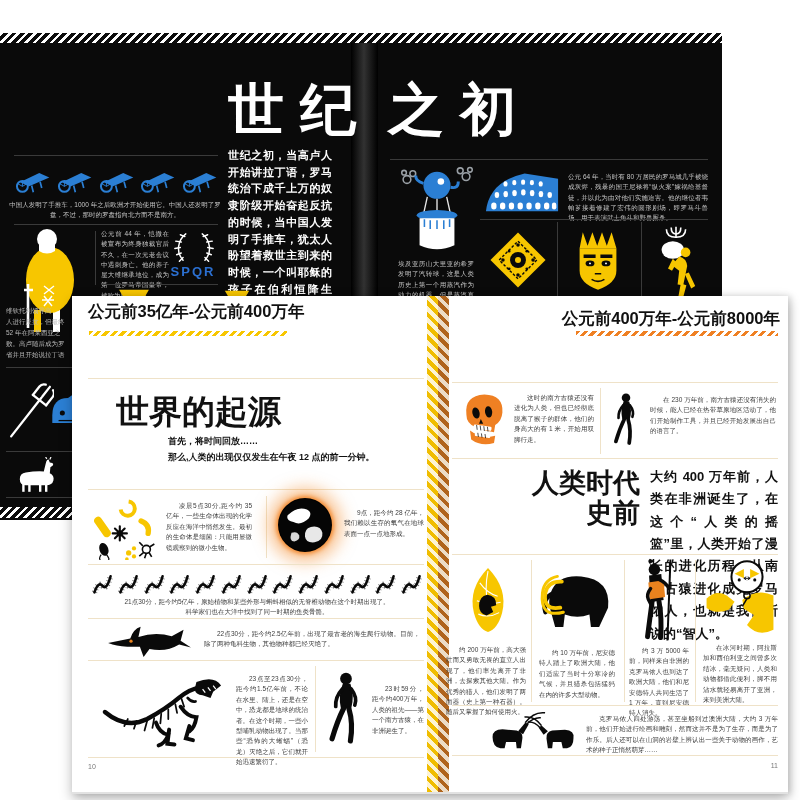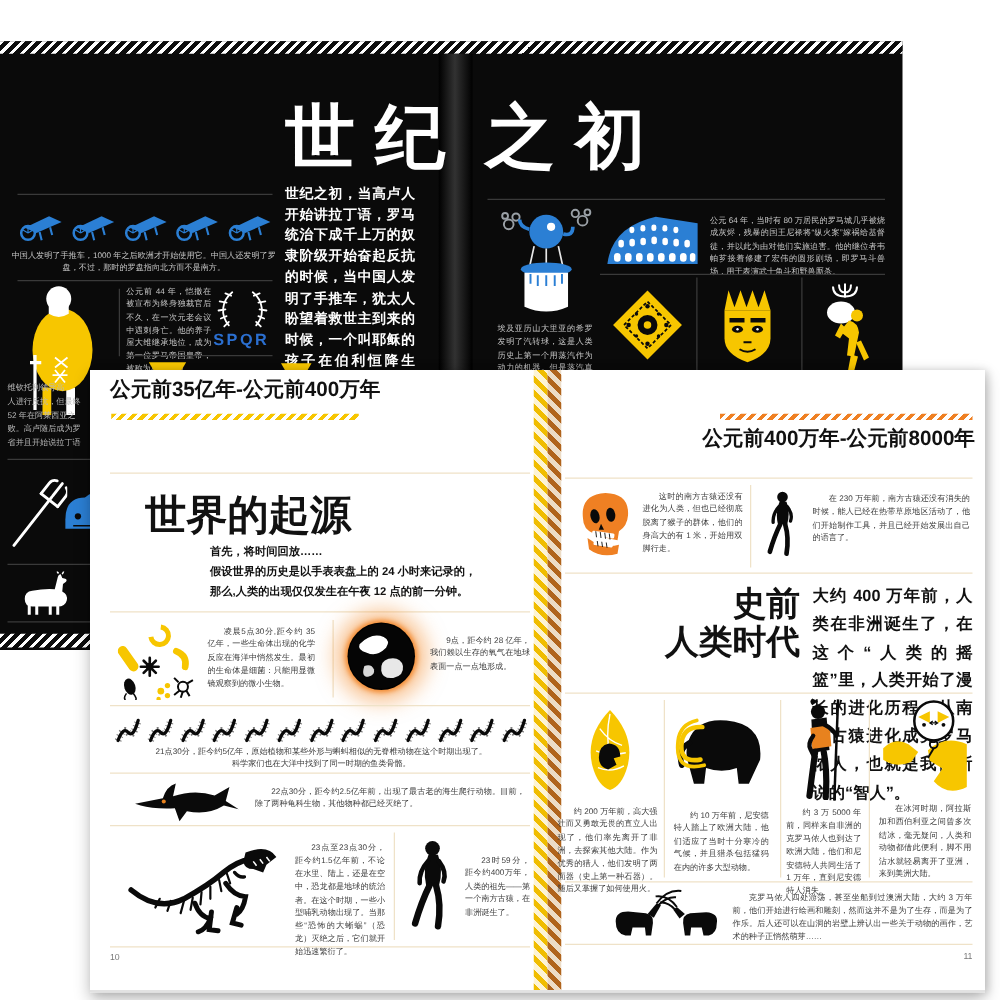--- a/index.html
+++ b/index.html
@@ -390,21 +390,20 @@
     <div class="abs spine-y" style="left:355px;top:0;width:11px;height:496px"></div>
     <div class="abs spine-o" style="left:366px;top:0;width:11px;height:496px"></div>
 
     <div class="abs hd" style="left:16px;top:5px;">公元前35亿年-公元前400万年</div>
     <div class="abs hatch-yellow" style="left:17px;top:35px;width:198px;height:5px"></div>
     <div class="abs wline" style="left:16px;top:82px;width:336px"></div>
 
     <div class="abs sec-title" style="left:44px;top:94px;">世界的起源</div>
     <div class="abs intro-b" style="left:96px;top:138px;width:256px">
       <div>首先，将时间回放……</div>
-      <div>假设世界的历史是以手表表盘上的 24 小时来记录的，</div>
       <div>那么,人类的出现仅仅发生在午夜 12 点的前一分钟。</div>
     </div>
 
     <div class="abs wline" style="left:16px;top:193px;width:336px"></div>
     <svg class="ic abs" style="left:22px;top:202px" width="64" height="62">
         <use href="#sym-microbes"></use>
       </svg>
     <div class="abs bt ind" style="left:94px;top:205px;width:86px;">凌晨5点30分,距今约 35 亿年，一些生命体出现的化学反应在海洋中悄然发生。最初的生命体是细菌：只能用显微镜观察到的微小生物。</div>
     <div class="abs wvline" style="left:194px;top:200px;height:62px"></div>
     <div class="abs earth" style="left:206px;top:202px;width:54px;height:54px">
@@ -471,38 +470,38 @@
       </svg>
     <div class="abs bt ind" style="left:164px;top:378px;width:72px;">23点至23点30分，距今约1.5亿年前，不论在水里、陆上，还是在空中，恐龙都是地球的统治者。在这个时期，一些小型哺乳动物出现了。当那些“恐怖的大蜥蜴”（恐龙）灭绝之后，它们就开始迅速繁衍了。</div>
     <div class="abs wvline" style="left:243px;top:370px;height:86px"></div>
     <svg class="ic abs" style="left:252px;top:368px" width="44" height="88">
         <use href="#sym-hominid"></use>
       </svg>
     <div class="abs bt ind" style="left:300px;top:388px;width:52px;">23时59分，距今约400万年，人类的祖先——第一个南方古猿，在非洲诞生了。</div>
     <div class="abs wline" style="left:16px;top:461px;width:336px"></div>
     <div class="abs pg" style="left:16px;top:467px;">10</div>
 
-    <div class="abs hd" style="right:8px;top:12px;margin-top:32px;">公元前400万年-公元前8000年</div>
+    <div class="abs hd" style="right:8px;top:12px;">公元前400万年-公元前8000年</div>
     <div class="abs hatch-orange" style="left:504px;top:35px;width:202px;height:5px"></div>
 
     <div class="abs wline" style="left:380px;top:86px;width:326px"></div>
     <svg class="ic abs" style="left:386px;top:93px" width="48" height="60">
         <use href="#sym-skull"></use>
       </svg>
     <div class="abs bt ind" style="left:442px;top:97px;width:80px;">这时的南方古猿还没有进化为人类，但也已经彻底脱离了猴子的群体，他们的身高大的有 1 米，开始用双脚行走。</div>
     <div class="abs wvline" style="left:528px;top:92px;height:66px"></div>
     <svg class="ic abs" style="left:538px;top:90px" width="32" height="66">
         <use href="#sym-hominid"></use>
       </svg>
     <div class="abs bt ind" style="left:578px;top:99px;width:126px;">在 230 万年前，南方古猿还没有消失的时候，能人已经在热带草原地区活动了，他们开始制作工具，并且已经开始发展出自己的语言了。</div>
 
     <div class="abs wline" style="left:380px;top:162px;width:326px"></div>
     <div class="abs r-title" style="left:420px;top:172px;width:148px">
+      <div>人类时代</div>
       <div>史前</div>
-      <div>人类时代</div>
     </div>
     <div class="abs r-intro" style="left:578px;top:170px;width:128px;">大约 400 万年前，人类在非洲诞生了，在这个“人类的摇篮”里，人类开始了漫长的进化历程：从南方古猿进化成克罗马侬人，也就是我们所说的“智人”。</div>
 
     <div class="abs wline" style="left:380px;top:258px;width:326px"></div>
     <svg class="ic abs" style="left:390px;top:266px" width="52" height="76">
         <use href="#sym-flint"></use>
       </svg>
     <div class="abs bt ind" style="left:374px;top:349px;width:80px;">约 200 万年前，高大强壮而又勇敢无畏的直立人出现了，他们率先离开了非洲，去探索其他大陆。作为优秀的猎人，他们发明了两面器（史上第一种石器）。随后又掌握了如何使用火。</div>
     <div class="abs wvline" style="left:459px;top:264px;height:142px"></div>
     <svg class="ic abs" style="left:466px;top:266px" width="82" height="78">

